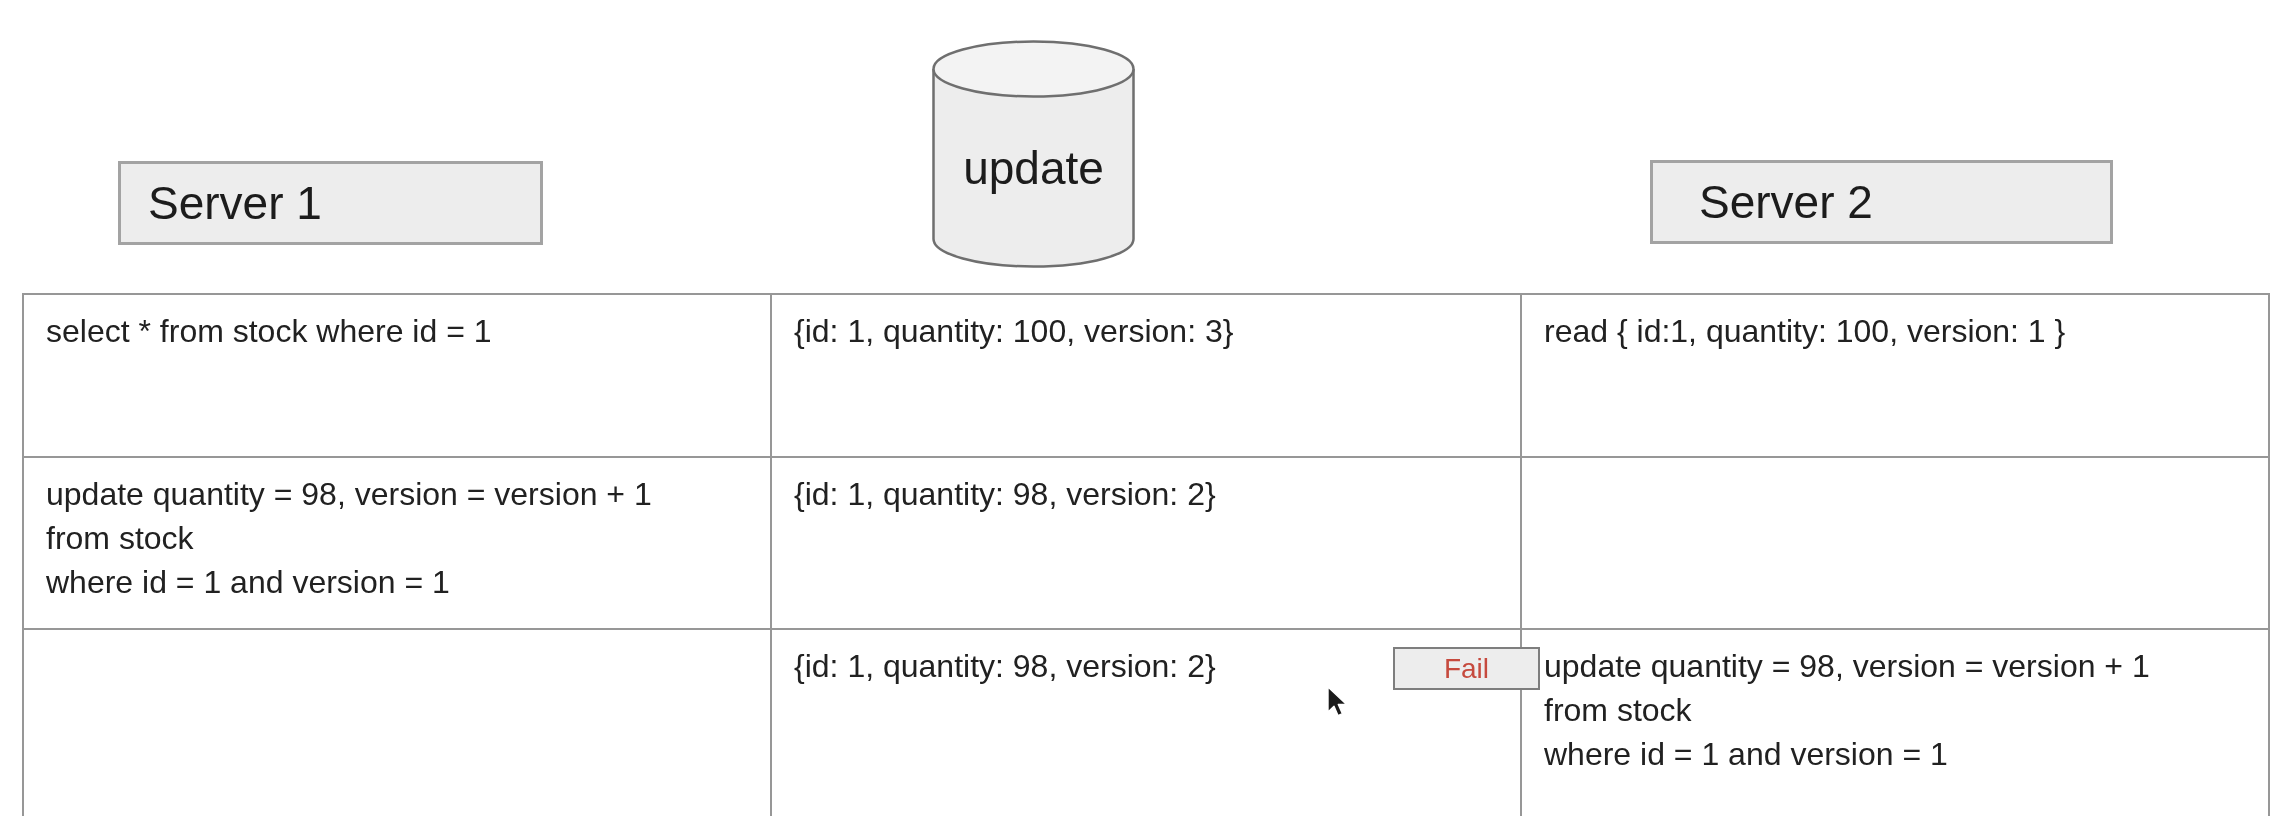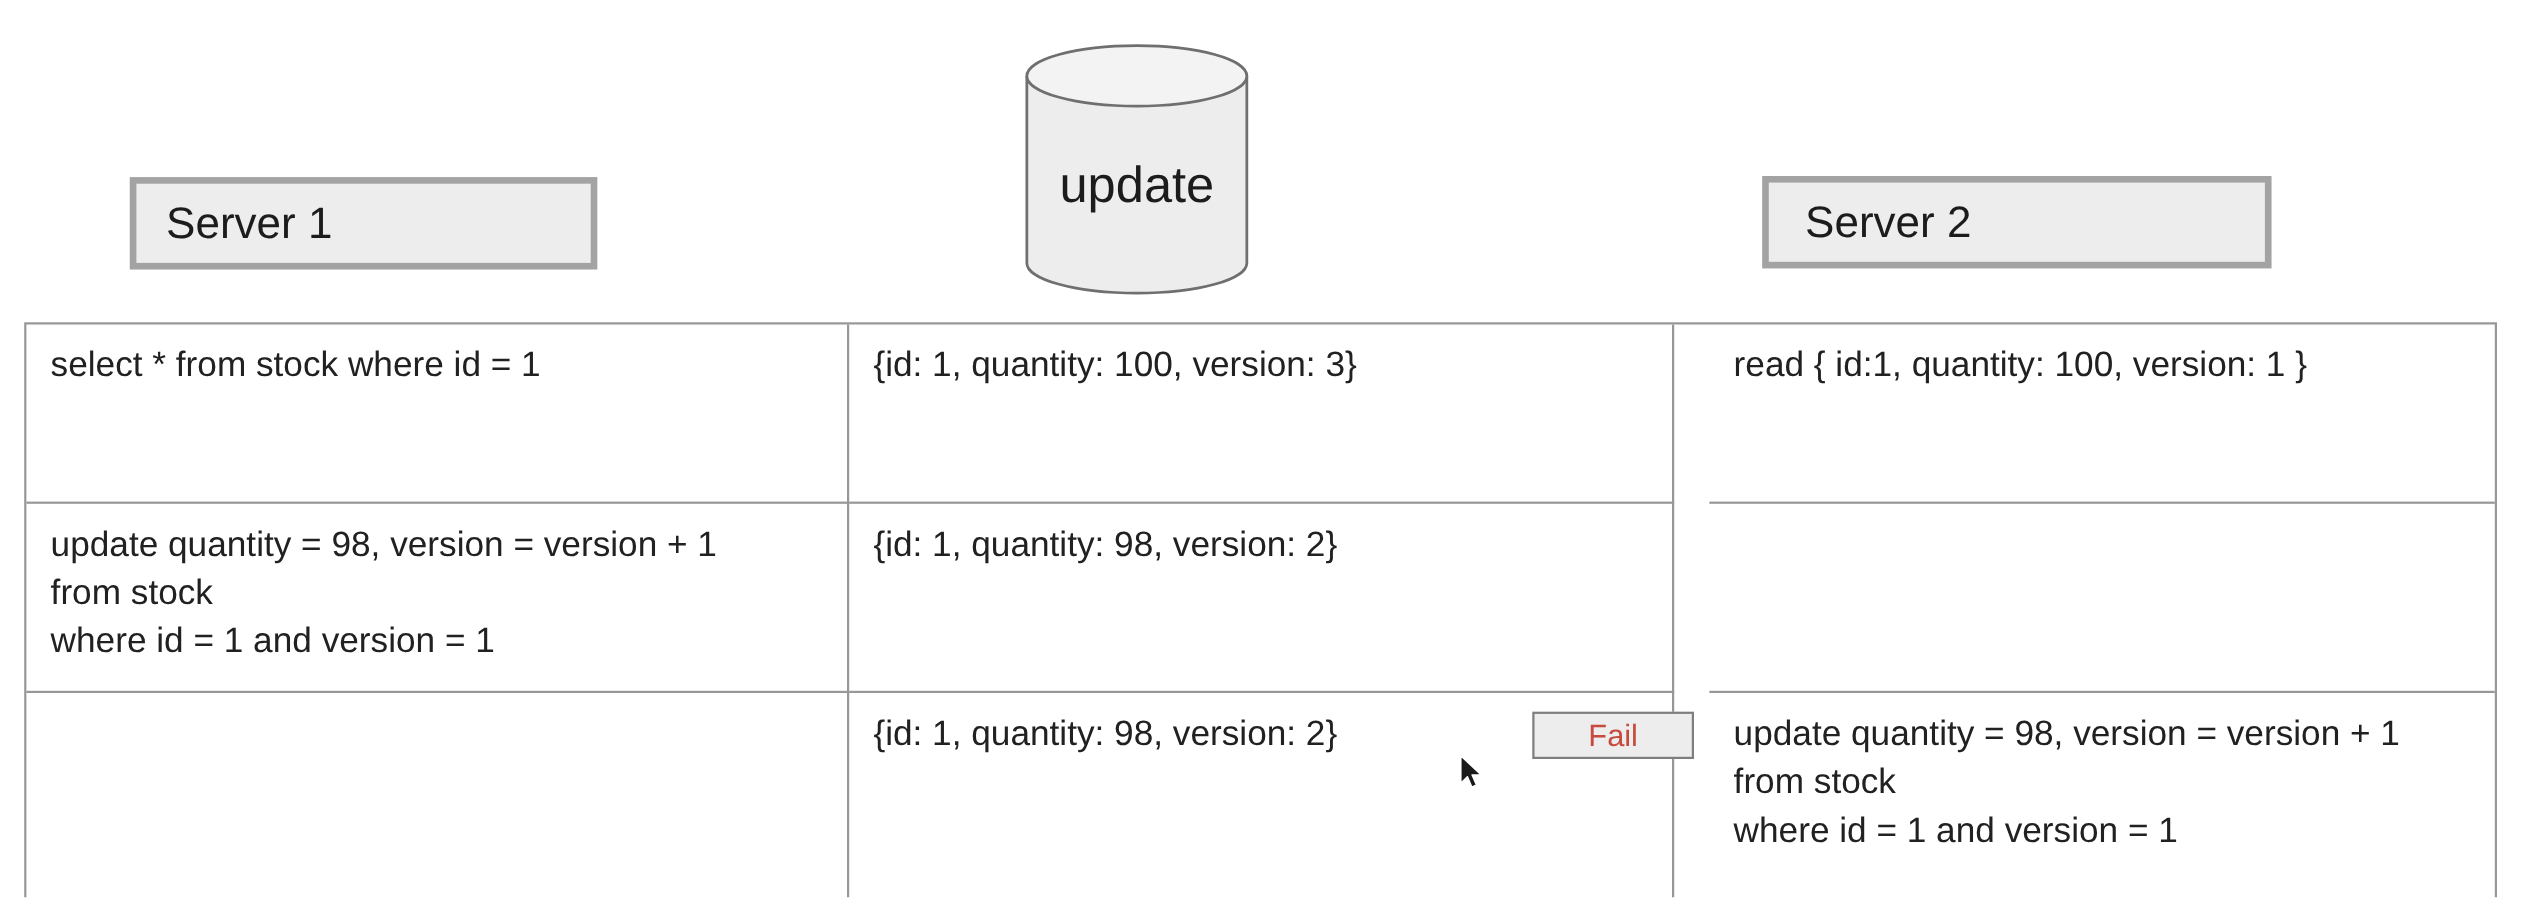--- a/index.html
+++ b/index.html
@@ -16,28 +16,28 @@
     color: #212121;
     overflow: hidden;
   }
 
   
   .server-box {
     position: absolute;
     box-sizing: border-box;
     height: 84px;
     background: #ededed;
-    border: 6px solid #a3a3a3;
+    border: 3px solid #a3a3a3;
     display: flex;
     align-items: center;
-    font-size: 40px;
+    font-size: 46px;
     color: #1c1c1c;
   }
   #server1-box { left: 118px; top: 161px; width: 425px; padding-left: 27px; }
-  #server2-box { left: 1602px; top: 160px; width: 463px; padding-left: 33px; }
+  #server2-box { left: 1650px; top: 160px; width: 463px; padding-left: 46px; }
 
   
   #db-wrap {
     position: absolute;
     left: 930px;
     top: 38px;
     width: 207px;
     height: 232px;
   }
   #db-label {
@@ -69,21 +69,21 @@
     box-sizing: border-box;
     border-right: 2px solid #979797;
     border-bottom: 2px solid #979797;
     padding: 14px 22px;
     font-size: 32px;
     line-height: 44px;
     white-space: pre-line;
     color: #212121;
     overflow: hidden;
   }
-  .cell.last-col { border-right: none; margin-left: 32px; }
+  .cell.last-col { border-right: none; }
   .cell.last-row { border-bottom: none; }
 
   
   #fail-badge {
     position: absolute;
     left: 1393px;
     top: 647px;
     width: 147px;
     height: 43px;
     box-sizing: border-box;

